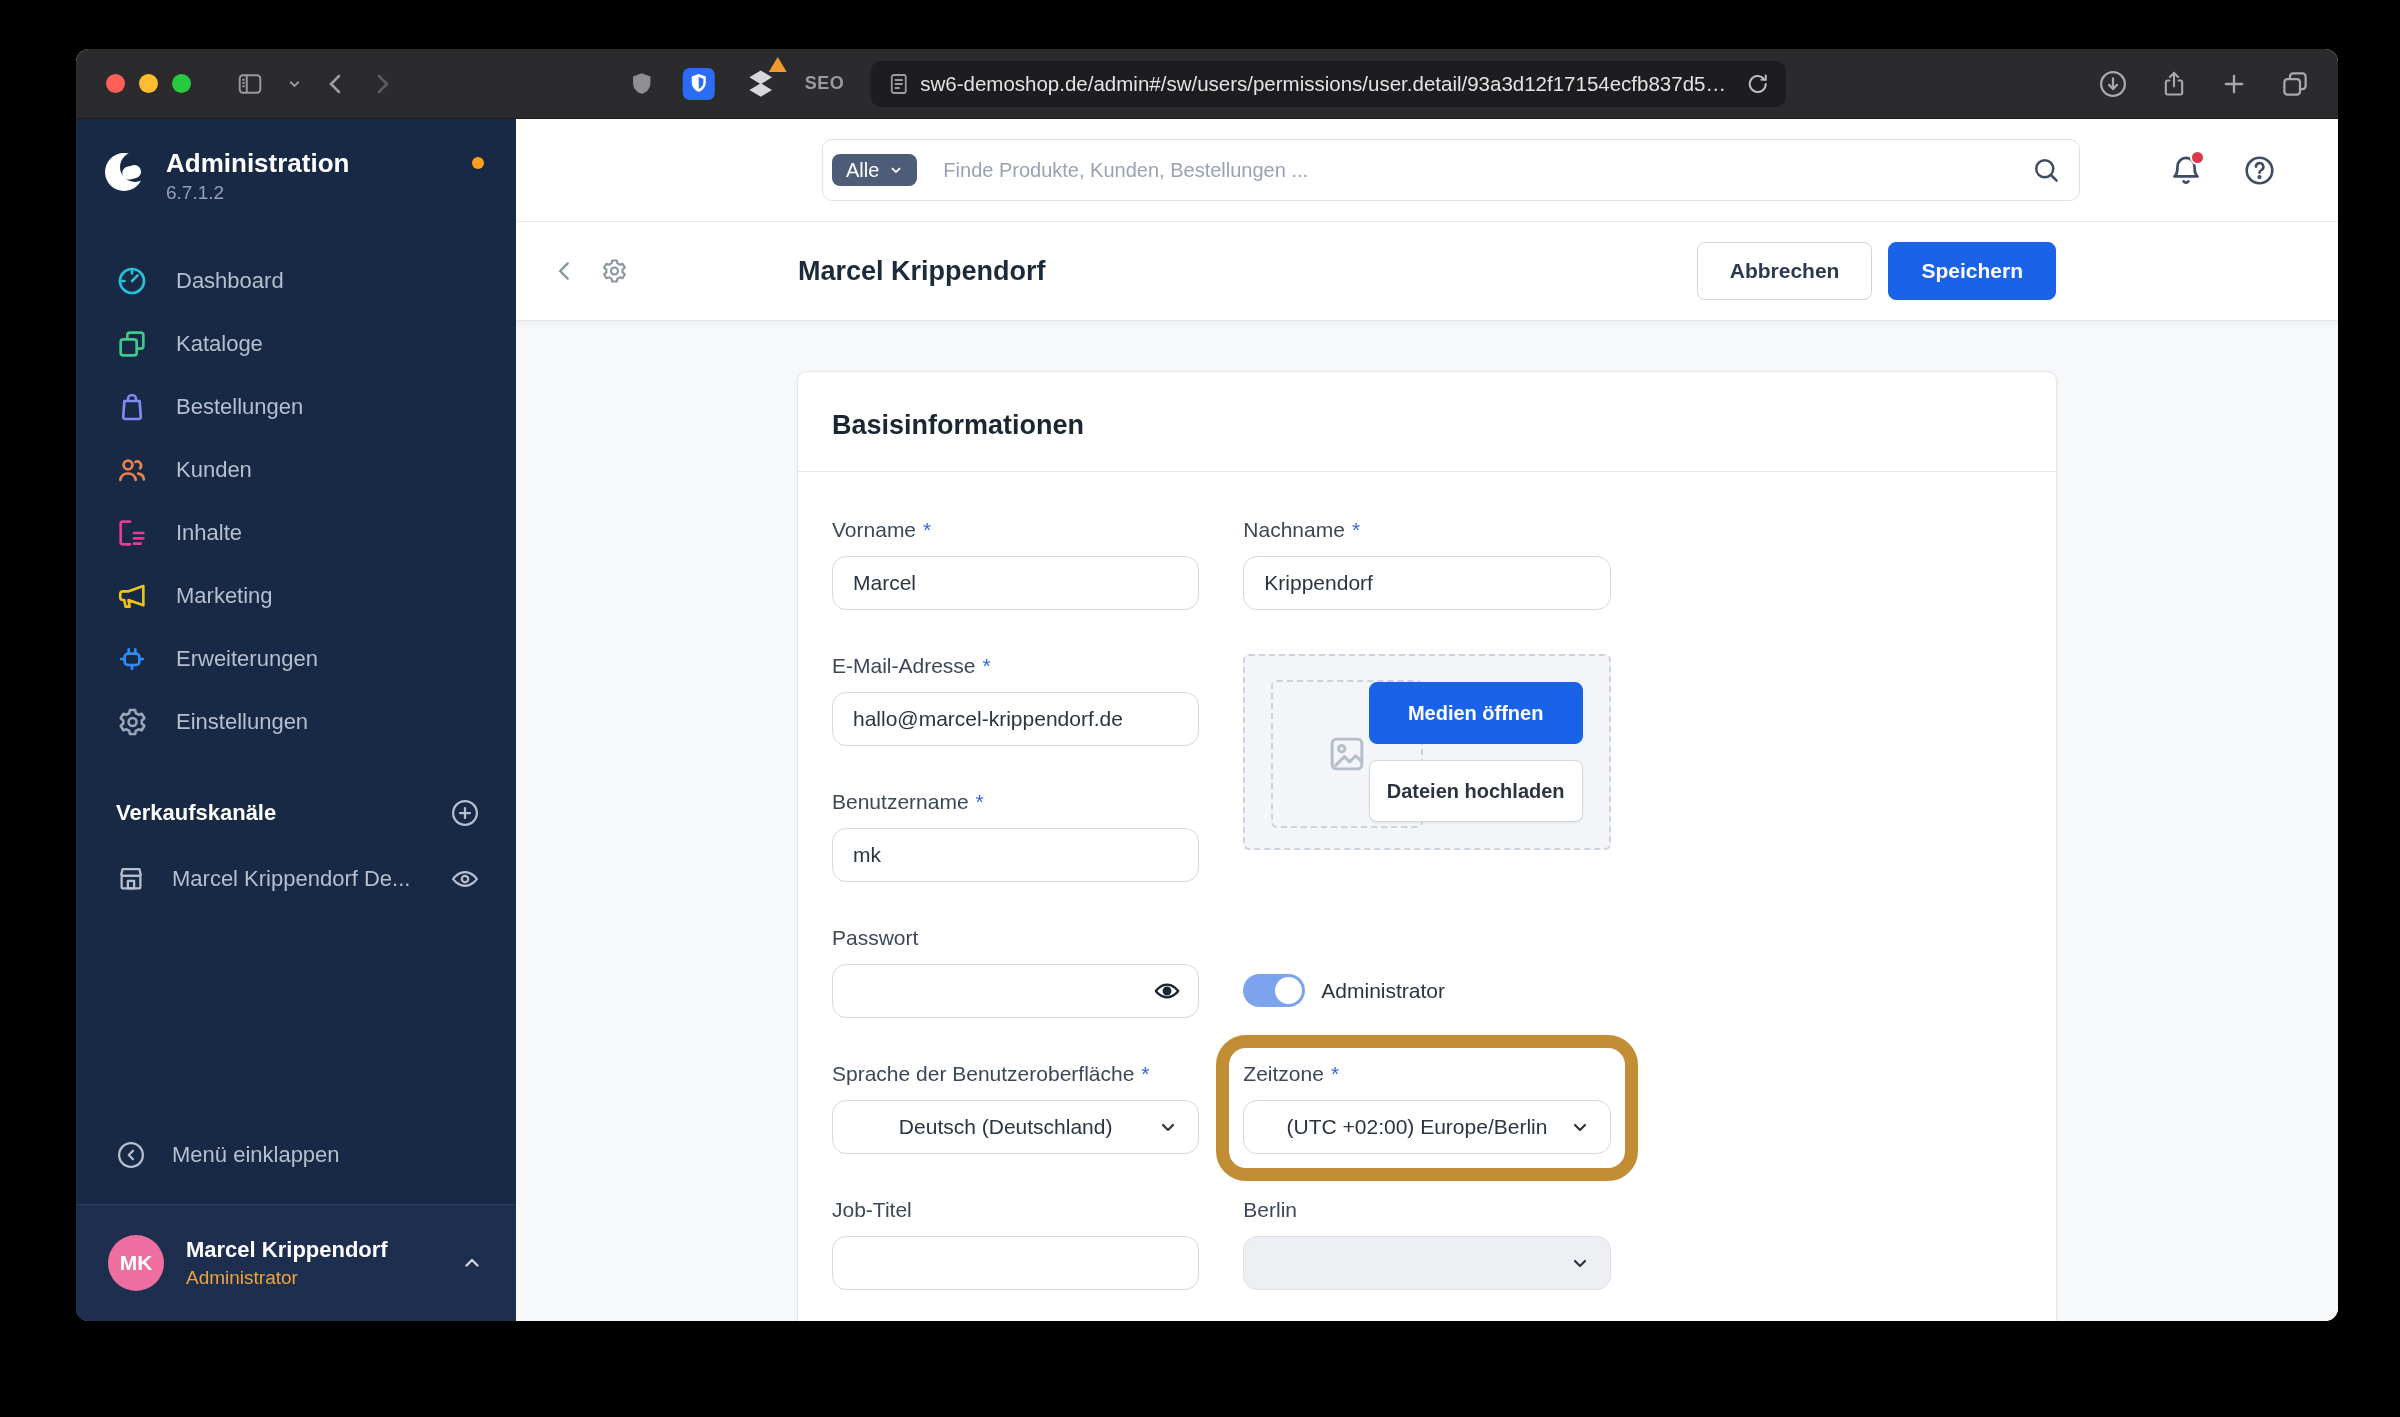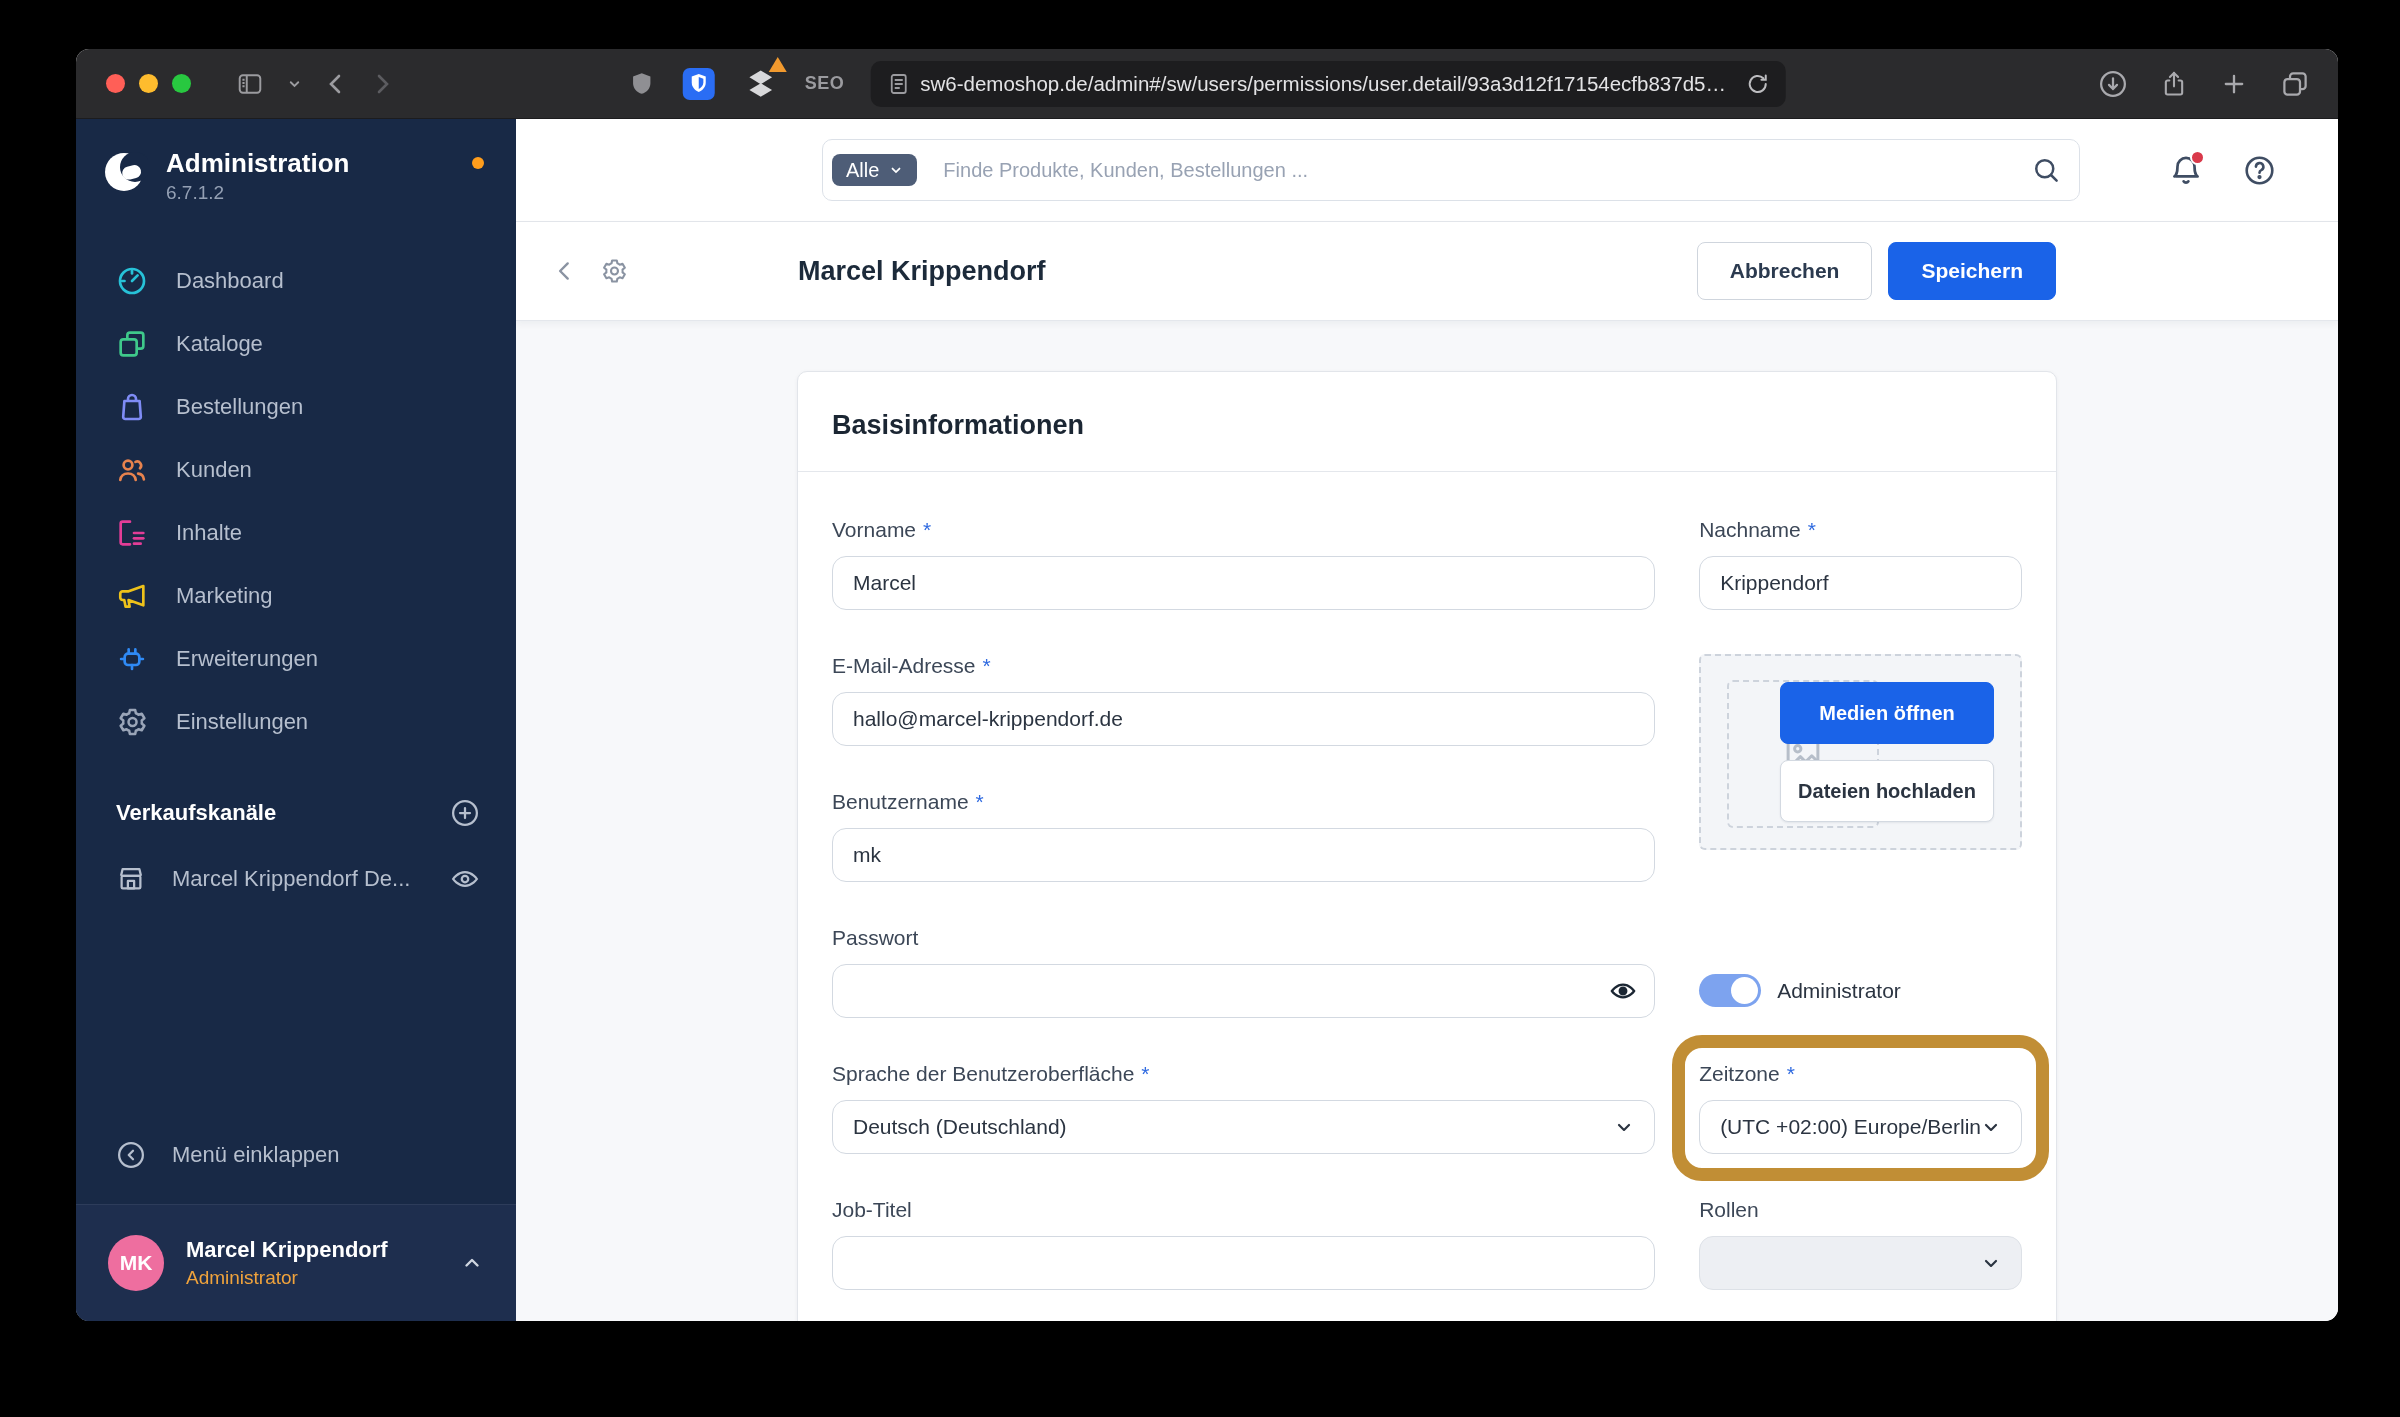--- a/index.html
+++ b/index.html
@@ -99,22 +99,22 @@
        align-items:center;justify-content:center;padding:0 32px;cursor:pointer;}
   .btn-secondary{background:#fff;border:1px solid #cfd5dd;color:#2b3a4f;}
   .btn-primary{background:var(--accent,#1a63e8);border:1px solid var(--accent,#1a63e8);color:#fff;}
 
   .content{flex:1;overflow:hidden;display:flex;justify-content:center;
            align-items:flex-start;padding-top:50px;}
   .card{width:1260px;background:#fff;border:1px solid #e2e5ea;border-radius:10px;
         box-shadow:0 1px 4px rgba(23,35,61,.05);}
   .card-h{padding:38px 34px 30px;border-bottom:1px solid #e4e7ec;}
   .card-title{font-size:27px;font-weight:bold;color:#1b2633;}
-  .grid{display:grid;grid-template-columns:1fr;column-gap:44px;row-gap:44px;
-        padding:46px 34px 70px;}
+  .grid{display:grid;grid-template-columns:1fr 1fr 1fr;column-gap:44px;row-gap:44px;
+        padding:46px 34px 70px;text-align:center;}
   .cell{min-width:0;}
   .flabel{display:flex;align-items:baseline;font-size:21px;color:#3c4757;margin-bottom:14px;}
   .req{color:#2f6ae0;margin-left:7px;font-size:21px;}
   .input,.select{height:54px;border:1px solid #d3d9e1;border-radius:14px;background:#fff;
          display:flex;align-items:center;padding:0 20px;font-size:21px;color:#2b3441;}
   .select{cursor:pointer;}
   .select .val{flex:1;white-space:nowrap;overflow:hidden;}
   .select-disabled{background:#edeff3;border-color:#dde1e7;}
   .pw-wrap{position:relative;}
   .pw-eye{position:absolute;right:18px;top:50%;transform:translateY(-50%);color:#1b2633;}
@@ -581,21 +581,21 @@
             <div class="cell" style="grid-row:6;grid-column:1;">
               <div class="flabel">
                   <span>Job-Titel</span>
                 </div>
               <div class="input">
                   <span></span>
                 </div>
             </div>
             <div class="cell" style="grid-row:6;grid-column:2;">
               <div class="flabel">
-                  <span>Rollen</span>
+                  <span>Berlin</span>
                 </div>
               <div class="select select-disabled">
                 <span class="val"></span>
                 <svg width="20" height="20" viewBox="0 0 24 24" fill="none" stroke="#2b3441" stroke-width="2.6" stroke-linecap="round" stroke-linejoin="round">
                     <path d="M6 9.5l6 6 6-6"></path>
                   </svg>
               </div>
             </div>
 
           </div>

